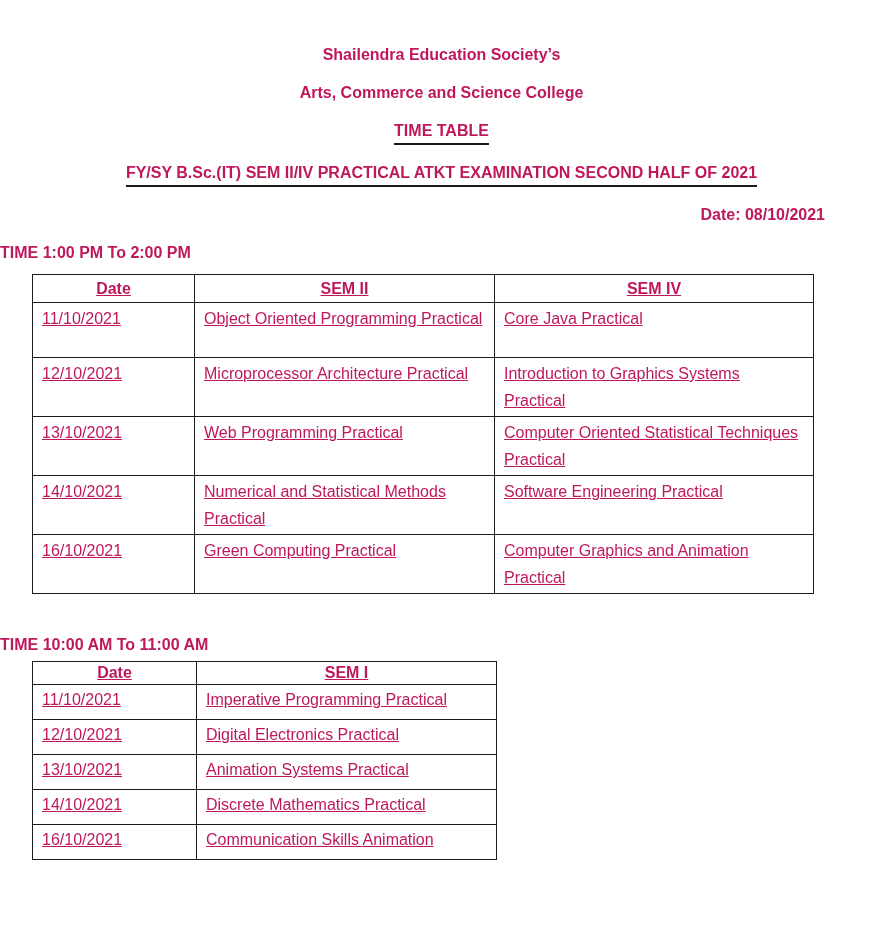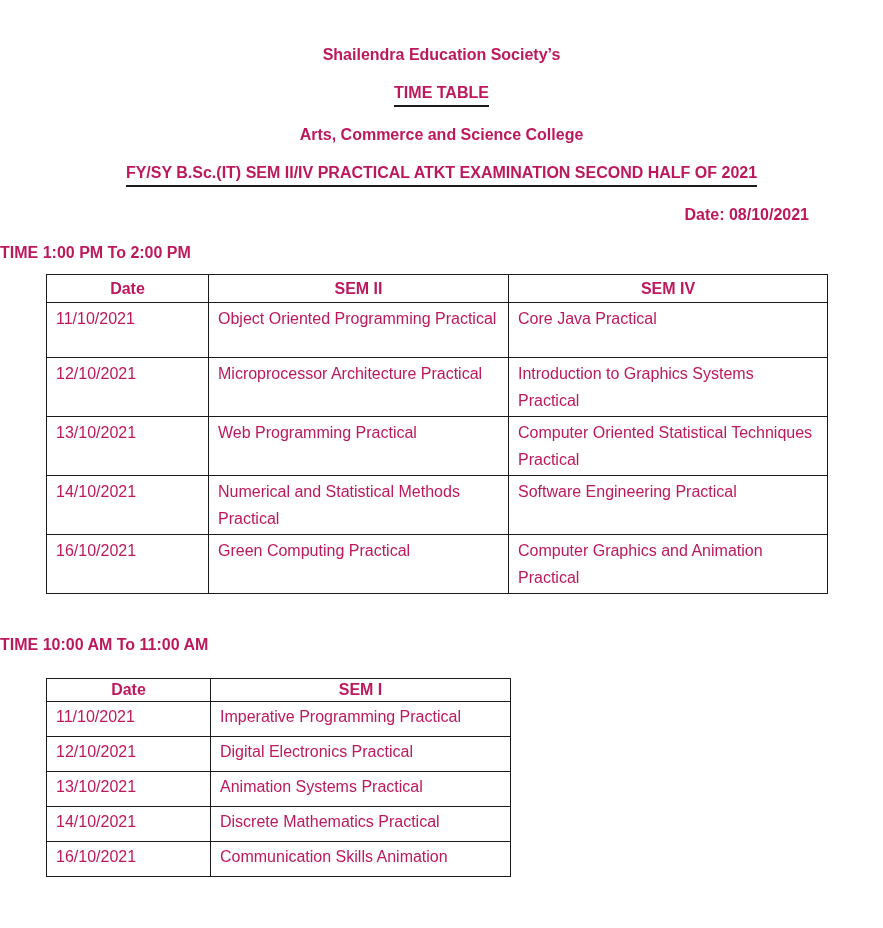--- a/index.html
+++ b/index.html
@@ -24,34 +24,35 @@
     display: inline-block;
     border-bottom: 2px solid #1a1a1a;
     padding-bottom: 2px;
   }
   .date-line {
     text-align: right;
     padding-right: 58px;
     font-weight: bold;
     font-size: 16px;
     line-height: 20px;
-    margin: 0 16px 18px 0;
+    margin: 0 0 18px 0;
   }
   .time-heading {
     text-align: left;
     font-weight: bold;
     font-size: 16px;
     line-height: 20px;
     margin: 0 0 11px 0;
   }
-  .time-heading.second { margin-bottom: 23px; }
+  .time-heading.second { margin-bottom: 6px; }
   table.tt {
     border-collapse: collapse;
     table-layout: fixed;
-    margin-left: 46px;
+    margin-left: 32px;
+    text-decoration: underline;
   }
   table.tt1 { width: 781px; margin-bottom: 41px; }
   table.tt2 { width: 464px; }
   .tt th, .tt td {
     border: 1.5px solid #1a1a1a;
     font-size: 16px;
   }
   .tt th {
     font-weight: bold;
     text-align: center;
@@ -73,25 +74,25 @@
   .tt2 th:nth-child(1) { width: 164px; }
   .tt2 th:nth-child(2) { width: 300px; }
 </style>
 </head>
 <body>
 
 <div class="page">
 
   <div class="hline">Shailendra Education Society’s</div>
 
+  <div class="hline">Arts, Commerce and Science College</div>
+
   <div class="hline">
     <span class="u">TIME TABLE</span>
   </div>
-
-  <div class="hline">Arts, Commerce and Science College</div>
 
   <div class="hline">
     <span class="u">FY/SY B.Sc.(IT) SEM II/IV PRACTICAL ATKT EXAMINATION SECOND HALF OF 2021</span>
   </div>
 
   <div class="date-line">Date: 08/10/2021</div>
 
   <div class="time-heading">TIME 1:00 PM To 2:00 PM</div>
 
   <table class="tt tt1">

